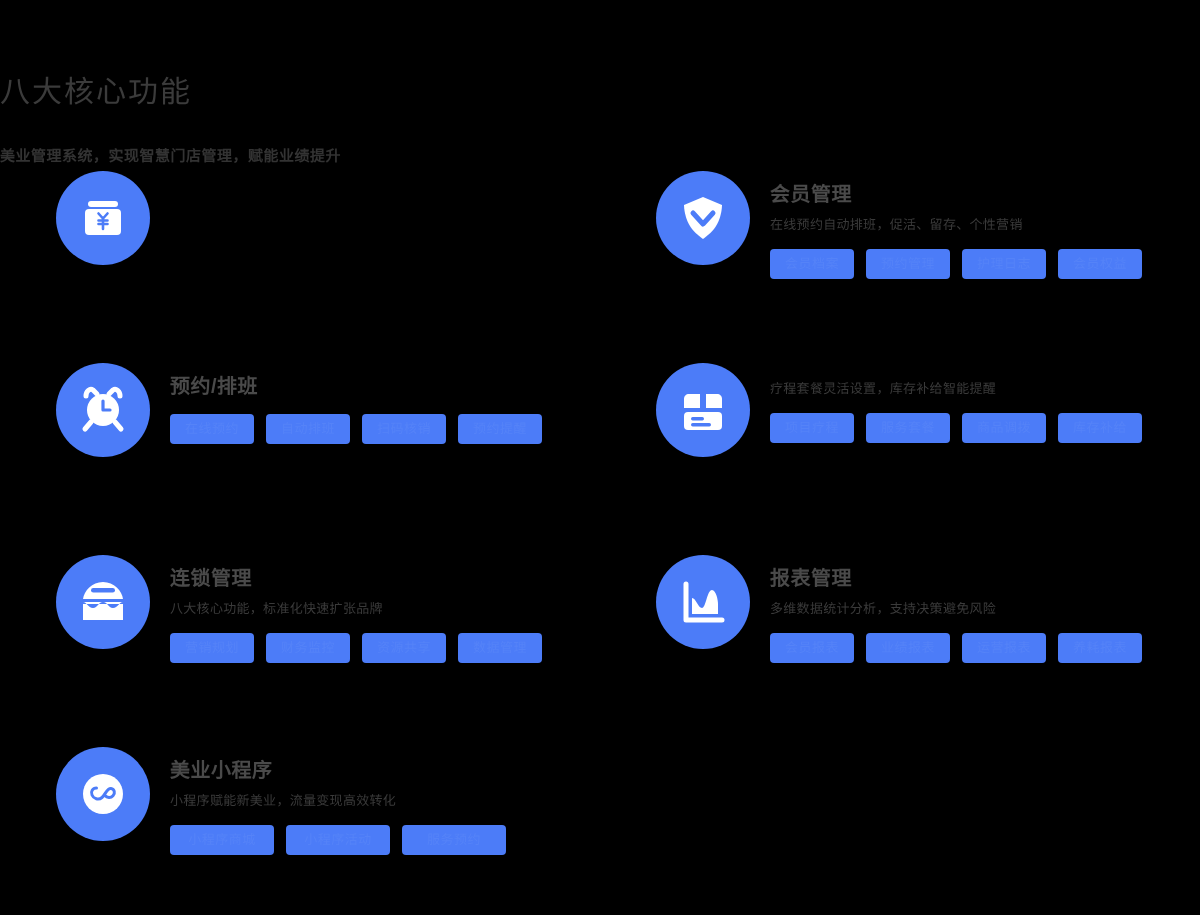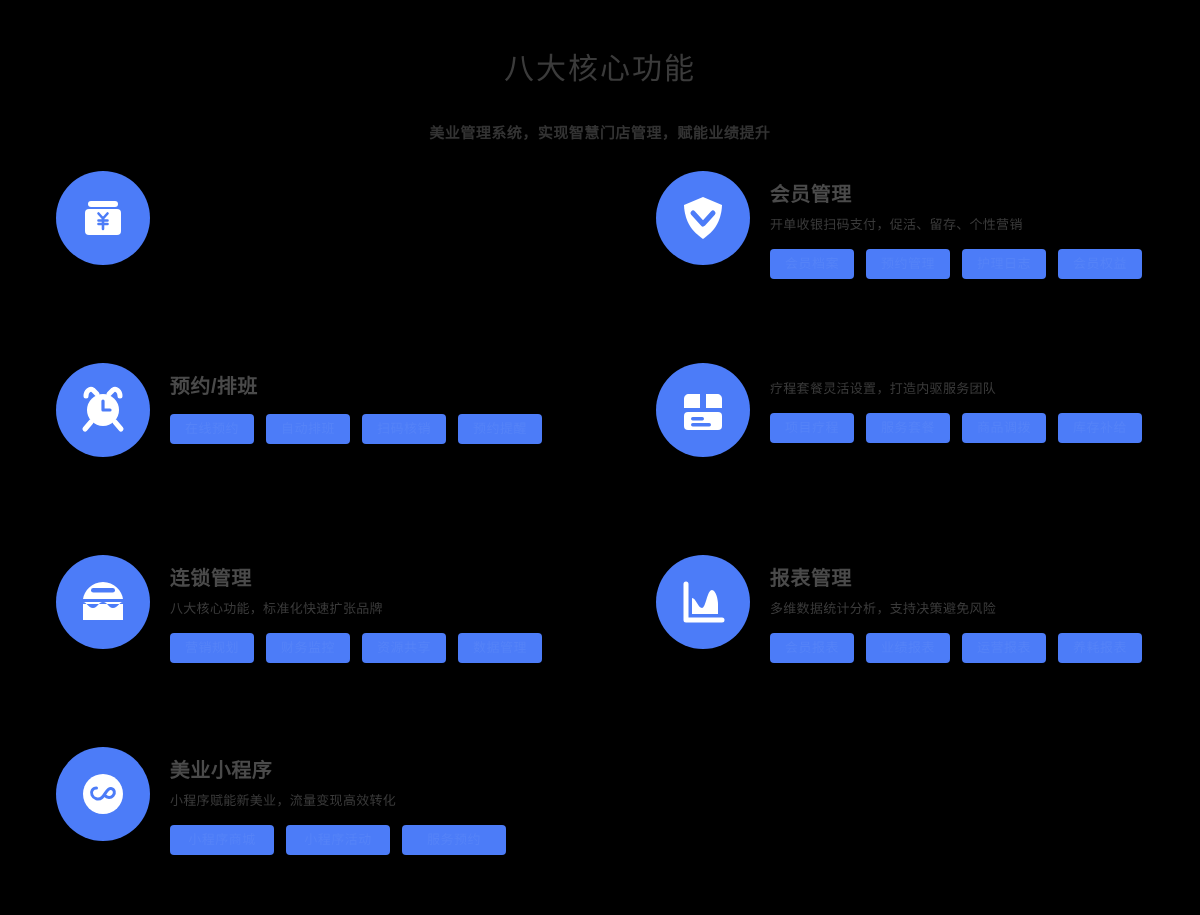--- a/index.html
+++ b/index.html
@@ -14,22 +14,22 @@
 
   .page {
     position: relative;
     width: 1200px;
     height: 915px;
     background: #000000;
   }
 
   
   .header {
-    padding-top: 48px;
-    text-align: center;
+    padding-top: 71px;
+    text-align: left;
   }
 
   .page-title {
     font-size: 30px;
     font-weight: 400;
     color: #3b3b3b;
     letter-spacing: 2px;
     line-height: 42px;
   }
 
@@ -140,21 +140,21 @@
       </div>
       <div class="feature-card">
         <div class="icon-circle">
     <svg width="54" height="54" viewBox="0 0 54 54" fill="none">
       <path d="M27 6 L46 14 C46 14 46 28 38 38 C33.5 43.6 27 48 27 48 C27 48 20.5 43.6 16 38 C8 28 8 14 8 14 Z" fill="#ffffff"></path>
       <path d="M17 22 L27 33 L37 22" stroke="#4c7cf8" stroke-width="5" stroke-linecap="round" stroke-linejoin="round" fill="none"></path>
     </svg>
         </div>
         <div class="card-body">
           <div class="card-title">会员管理</div>
-          <div class="card-desc">开单收银扫码支付，促活、留存、个性营销</div>
+          <div class="card-desc">在线预约自动排班，促活、留存、个性营销</div>
           <div class="tag-row">
             <div class="tag">会员档案</div>
             <div class="tag">预约管理</div>
             <div class="tag">护理日志</div>
             <div class="tag">会员权益</div>
           </div>
         </div>
       </div>
       <div class="feature-card">
         <div class="icon-circle">
@@ -181,21 +181,21 @@
         <div class="icon-circle">
     <svg width="52" height="52" viewBox="0 0 52 52" fill="none">
       <path d="M7 15 C7 12 9 10 12 10 H23 V24 H7 Z" fill="#ffffff"></path>
       <path d="M29 10 H40 C43 10 45 12 45 15 V24 H29 Z" fill="#ffffff"></path>
       <rect x="7" y="28" width="38" height="18" rx="4" fill="#ffffff"></rect>
       <rect x="14" y="33" width="13" height="3.4" rx="1.7" fill="#4c7cf8"></rect>
       <rect x="14" y="39" width="20" height="3.4" rx="1.7" fill="#4c7cf8"></rect>
     </svg>
         </div>
         <div class="card-body">
-          <div class="card-desc">疗程套餐灵活设置，打造内驱服务团队</div>
+          <div class="card-desc">疗程套餐灵活设置，库存补给智能提醒</div>
           <div class="tag-row">
             <div class="tag">项目疗程</div>
             <div class="tag">服务套餐</div>
             <div class="tag">商品调拨</div>
             <div class="tag">库存补给</div>
           </div>
         </div>
       </div>
       <div class="feature-card">
         <div class="icon-circle">

